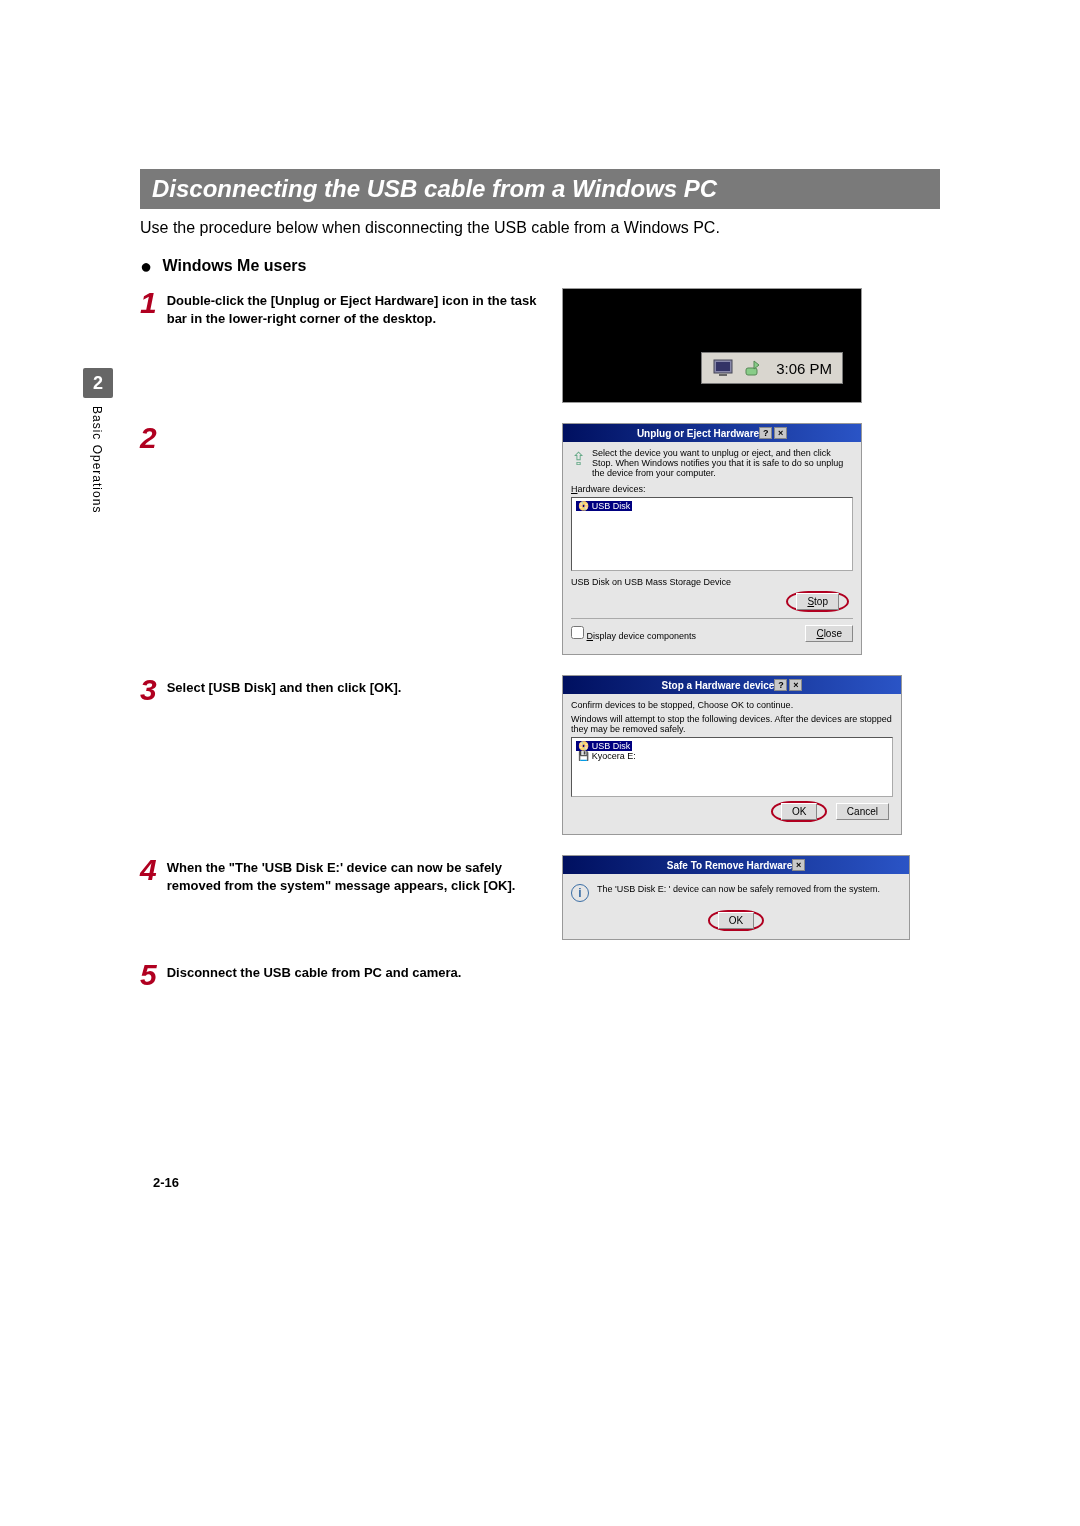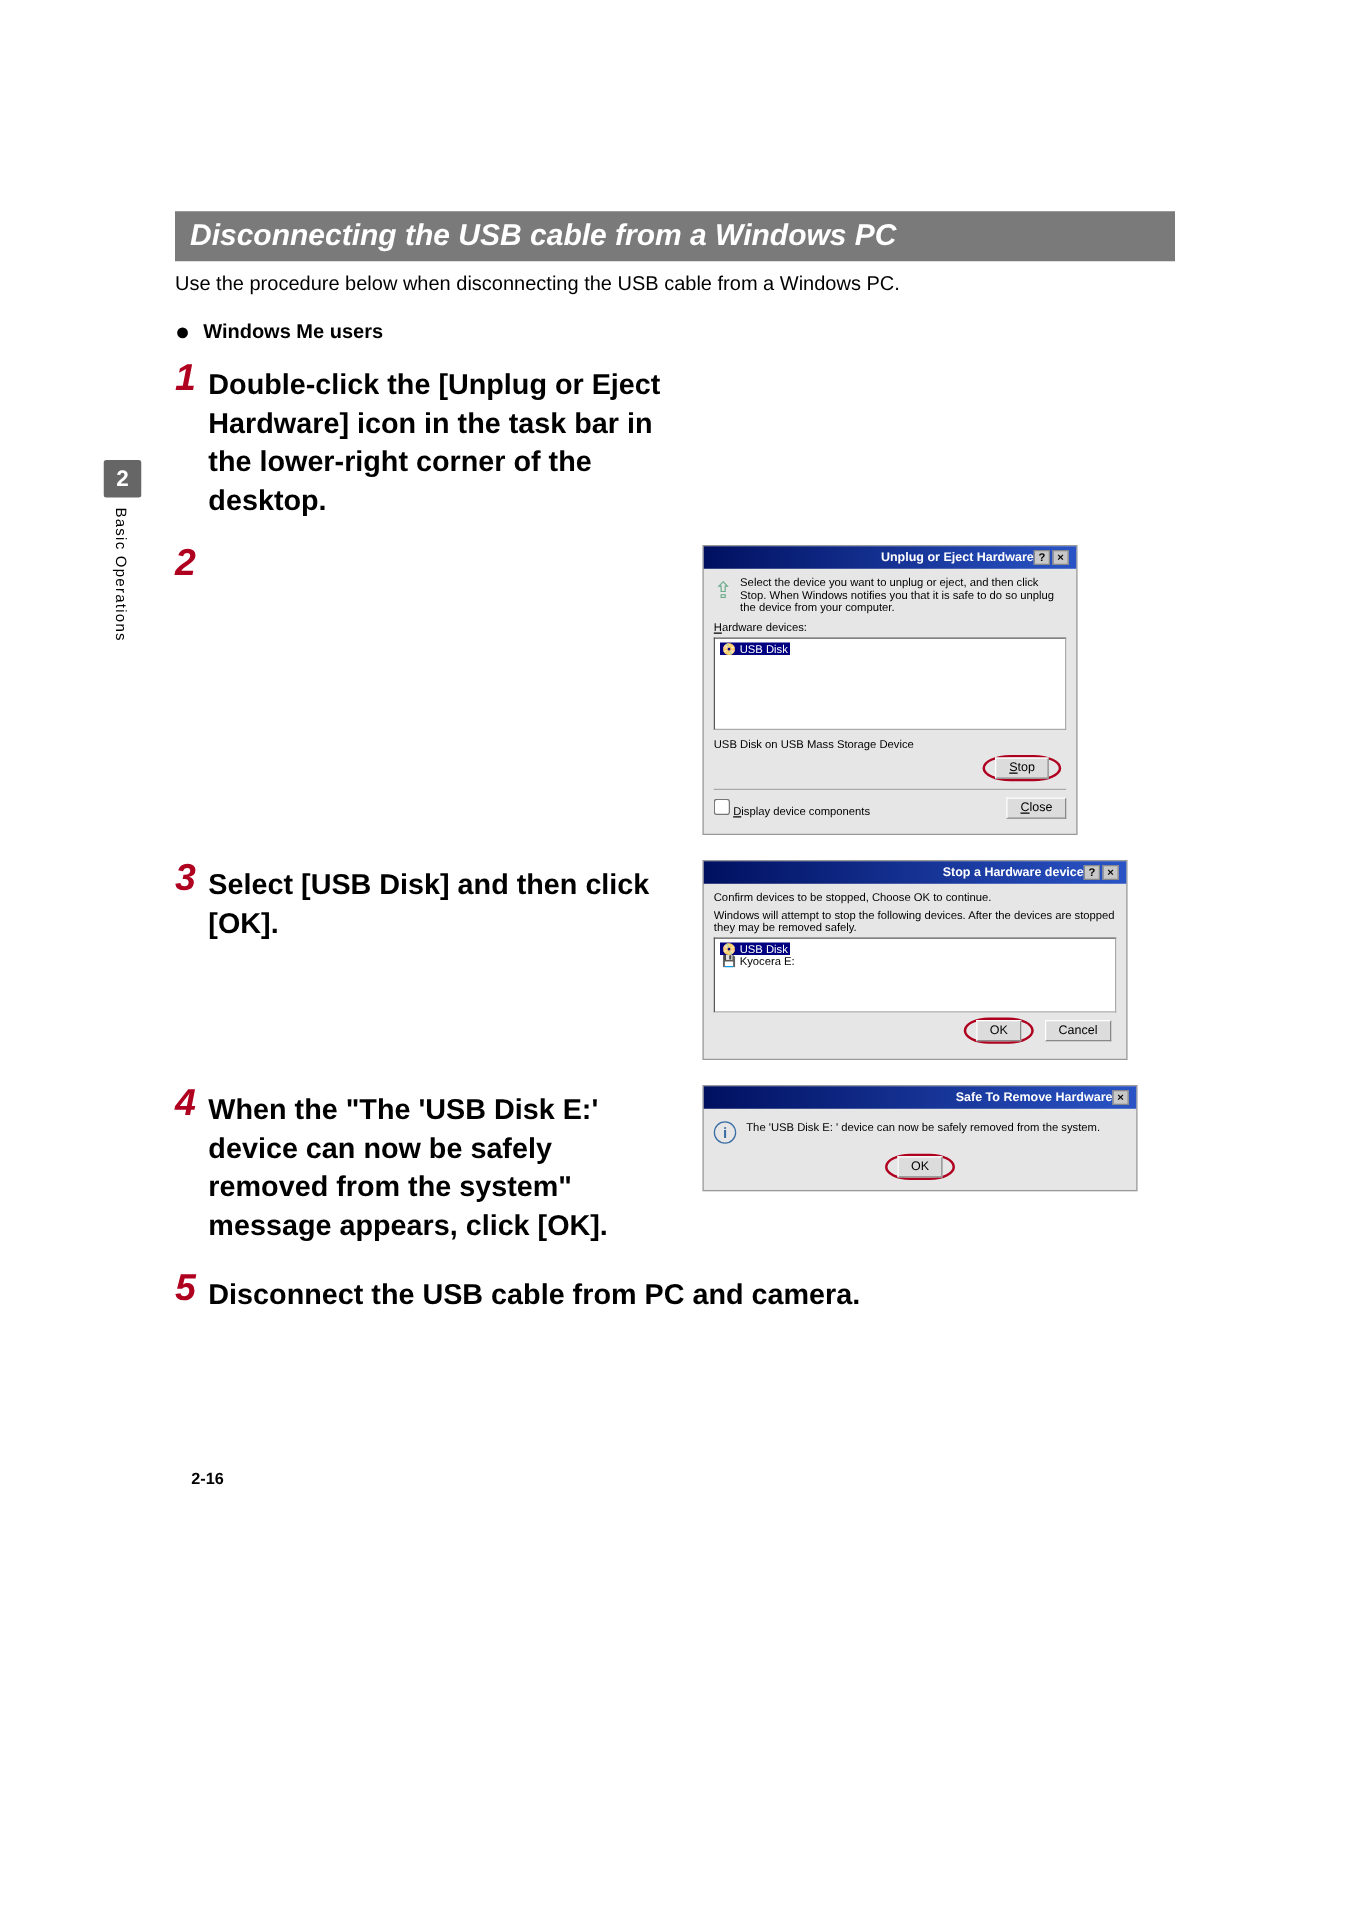--- a/index.html
+++ b/index.html
@@ -55,21 +55,21 @@
     color: #b00020;
     font-family: "Arial Black", Arial, sans-serif;
     font-size: 30px;
     font-style: italic;
     font-weight: 900;
     line-height: 1;
     flex-shrink: 0;
   }
   .step-text {
     font-weight: bold;
-    font-size: 23px;
+    font-size: 13px;
     line-height: 1.35;
     padding-top: 4px;
   }
   
   .side-tab {
     position: absolute;
     left: 83px;
     top: 368px;
     width: 30px;
   }
@@ -140,21 +140,21 @@
     background: #e6e6e6;
     padding-bottom: 6px;
   }
   .dlg-title {
     background: linear-gradient(90deg,#001060,#2a54c6);
     color:#fff;
     font-weight:bold;
     font-size:10px;
     padding:3px 6px;
     display:flex;
-    justify-content:flex-end;
+    justify-content:center;
     align-items:center;
   }
   .dlg-title .wbtns { display:flex; gap:2px; }
   .dlg-title .wbtn {
     width:13px;height:12px;background:#c8c8c8;border:1px solid #888;
     font-size:9px;line-height:10px;text-align:center;color:#000;
   }
   .dlg-body { padding:6px 8px; font-size:9px; }
   .dlg-msg { display:flex; gap:6px; margin-bottom:6px; }
   .dlg-msg .ico { font-size:18px;color:#6a8; }
@@ -218,20 +218,38 @@
 
   <div class="sub-bullet">
     <span class="dot">●</span>
     <span>Windows Me users</span>
   </div>
 
   <div class="step-row">
     <div class="step-left">
       <div class="step-num">1</div>
       <div class="step-text">Double-click the [Unplug or Eject Hardware] icon in the task bar in the lower-right corner of the desktop.</div>
+    </div>
+    <div class="fig fig1">
+      <div class="tray">
+        <span class="icon">
+          <svg width="22" height="22" viewBox="0 0 22 22">
+              <rect x="2" y="3" width="18" height="13" fill="#88a" stroke="#445"></rect>
+              <rect x="4" y="5" width="14" height="9" fill="#336"></rect>
+              <rect x="7" y="17" width="8" height="2" fill="#666"></rect>
+            </svg>
+        </span>
+        <span class="icon">
+          <svg width="22" height="22" viewBox="0 0 22 22">
+              <rect x="4" y="11" width="11" height="7" rx="2" fill="#8c8" stroke="#585"></rect>
+              <path d="M12 4l5 4-5 4z" fill="#8c8" stroke="#585"></path>
+            </svg>
+        </span>
+        <span class="time">3:06 PM</span>
+      </div>
     </div>
   </div>
 
   <div class="step-row">
     <div class="step-left">
       <div class="step-num">2</div>
     </div>
     <div class="fig fig2">
       <div class="dlg-title">
         <span>Unplug or Eject Hardware</span>

